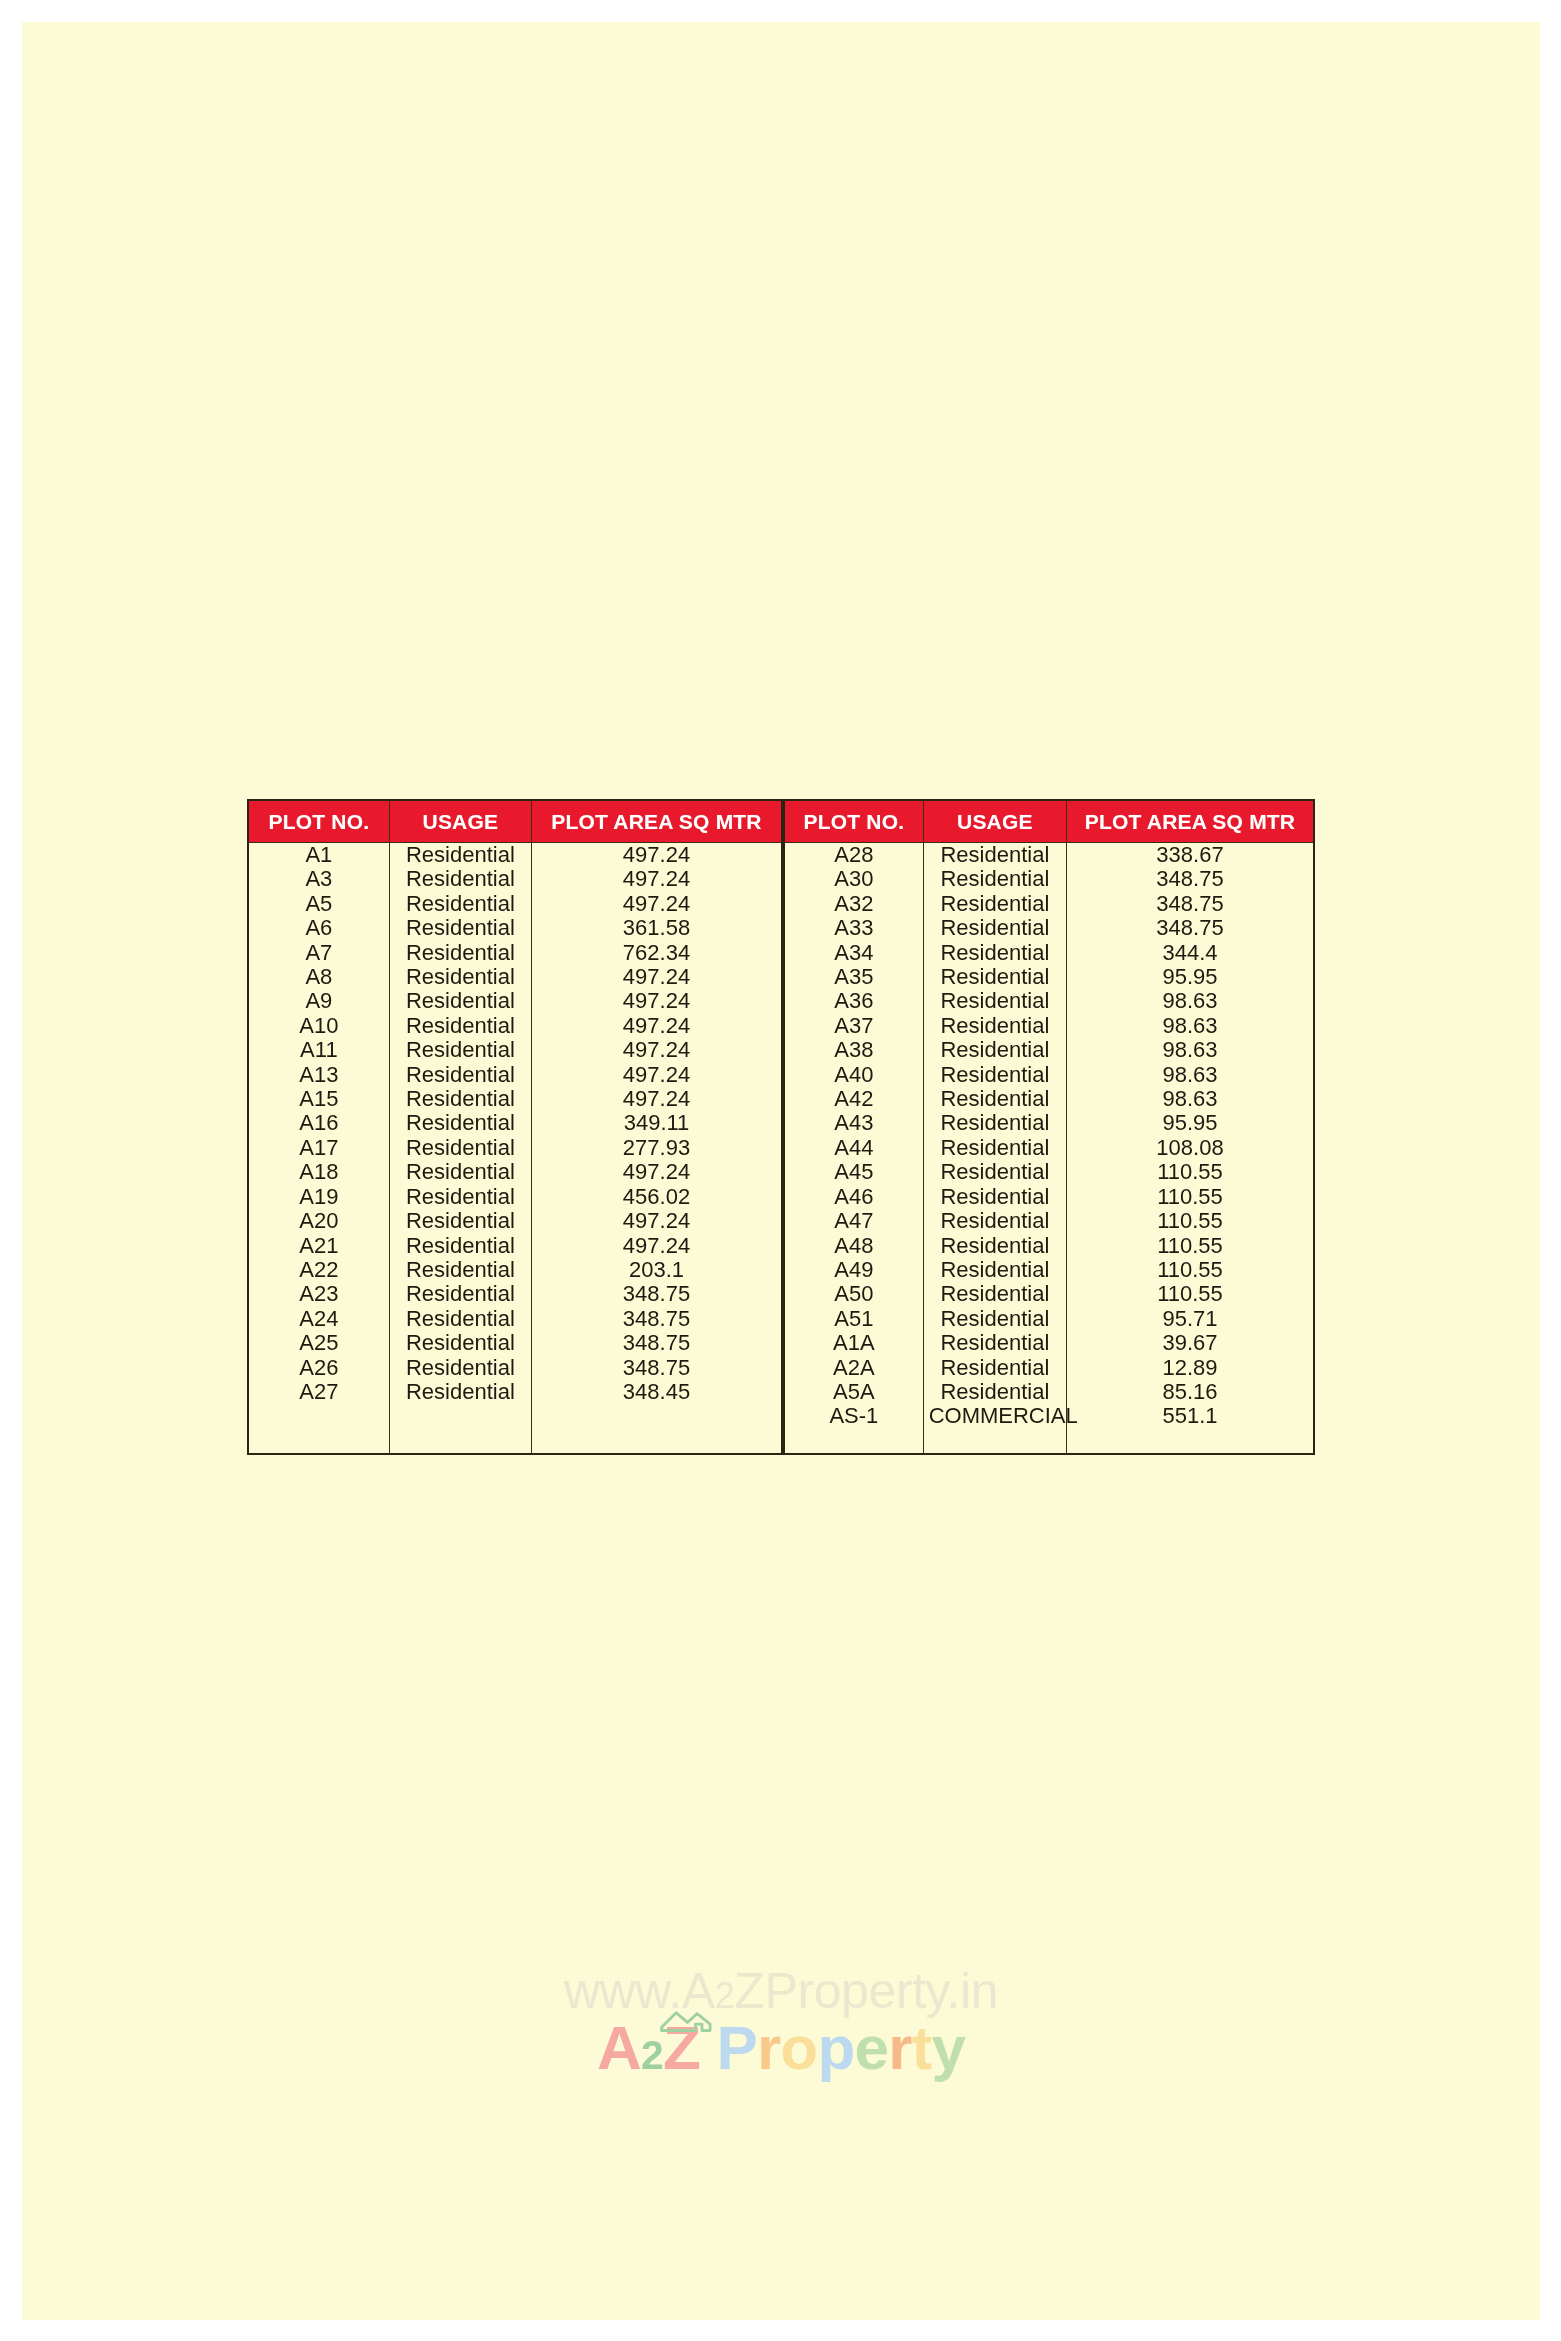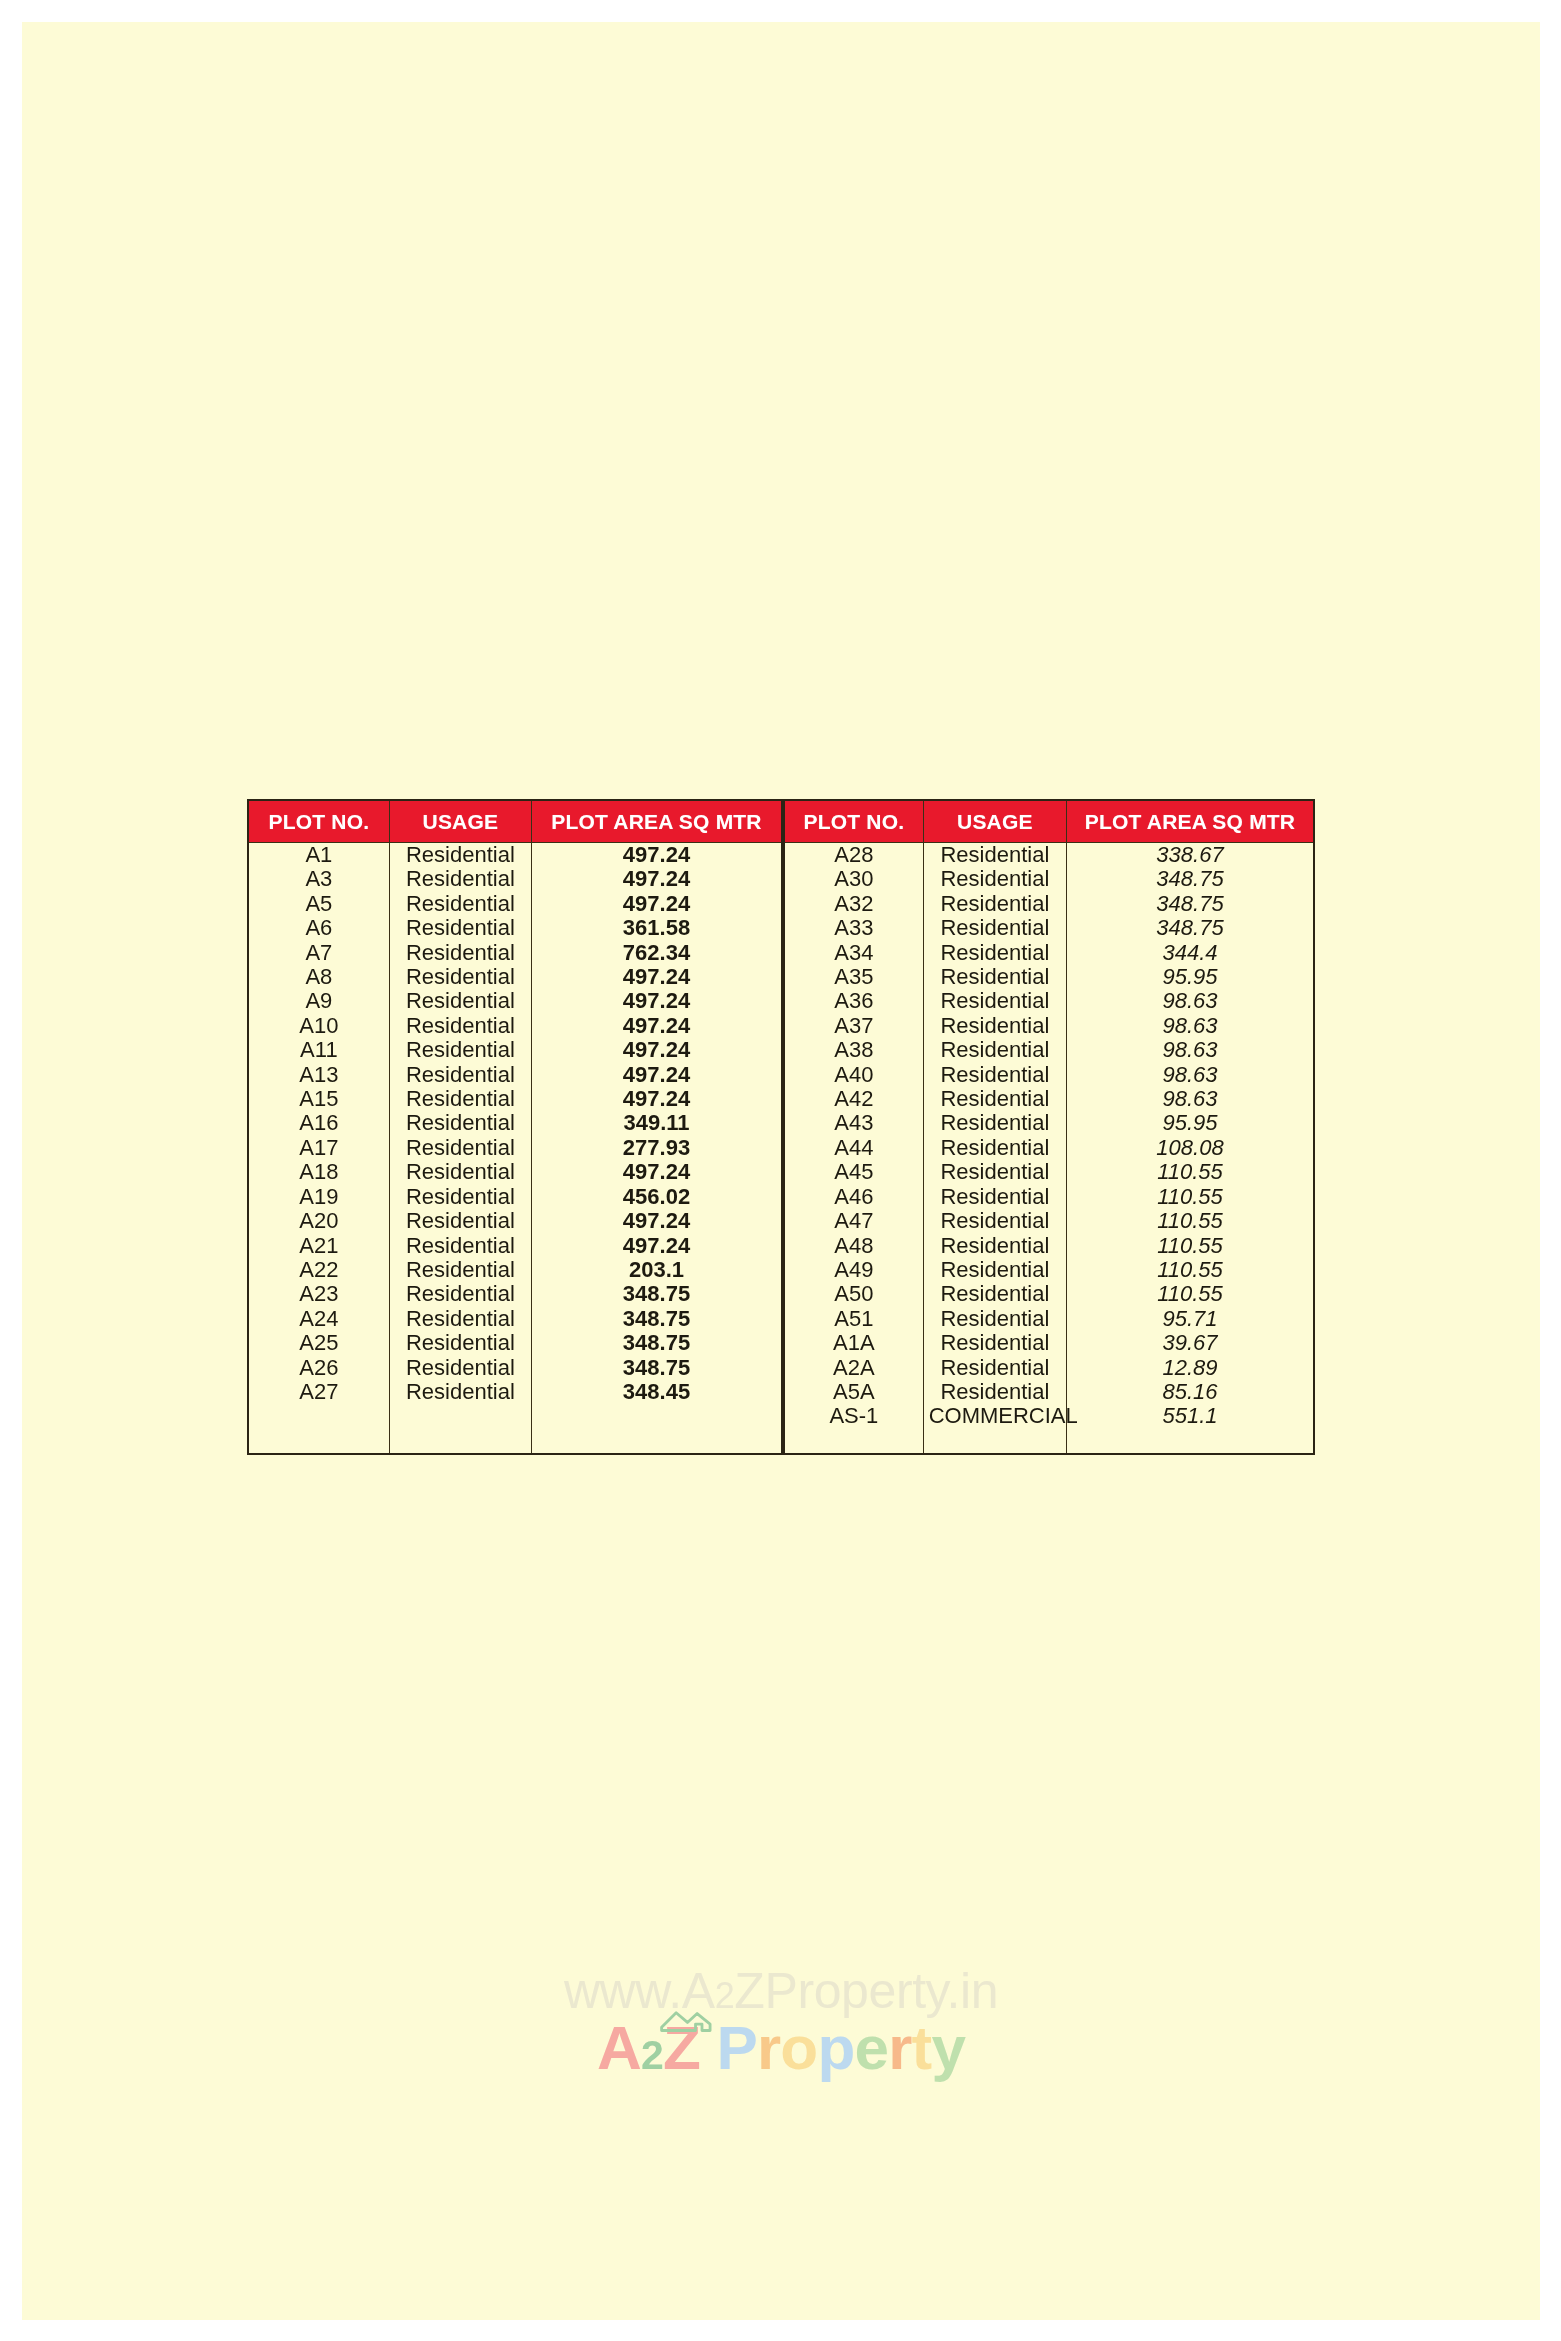--- a/index.html
+++ b/index.html
@@ -72,22 +72,22 @@
     font-size: 22px;
     color: #1d1a10;
     height: 24.4px;
     line-height: 24.4px;
     padding: 0 4.9px;
     text-align: center;
     vertical-align: middle;
     border-right: 1.6px solid #3a2f16;
     white-space: nowrap;
   }
-  table.plot-table tbody td:last-child { border-right: none; font-style: italic; }
-  table.plot-table tbody td.mid-sep { border-right: 4.1px solid #2b2415; font-weight: bold; }
+  table.plot-table tbody td:last-child { border-right: none; }
+  table.plot-table tbody td.mid-sep { border-right: 4.1px solid #2b2415; }
   table.plot-table tbody td.blank { color: transparent; }
 
   
   .watermark {
     position: absolute;
     left: 0;
     top: 1995px;
     width: 1518px;
     text-align: center;
     pointer-events: none;

